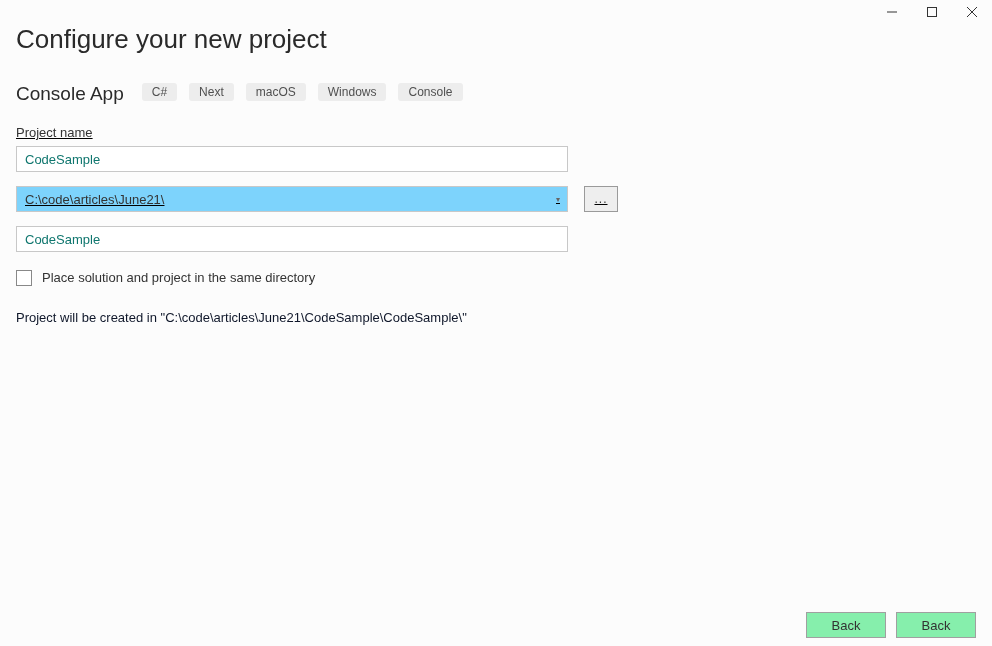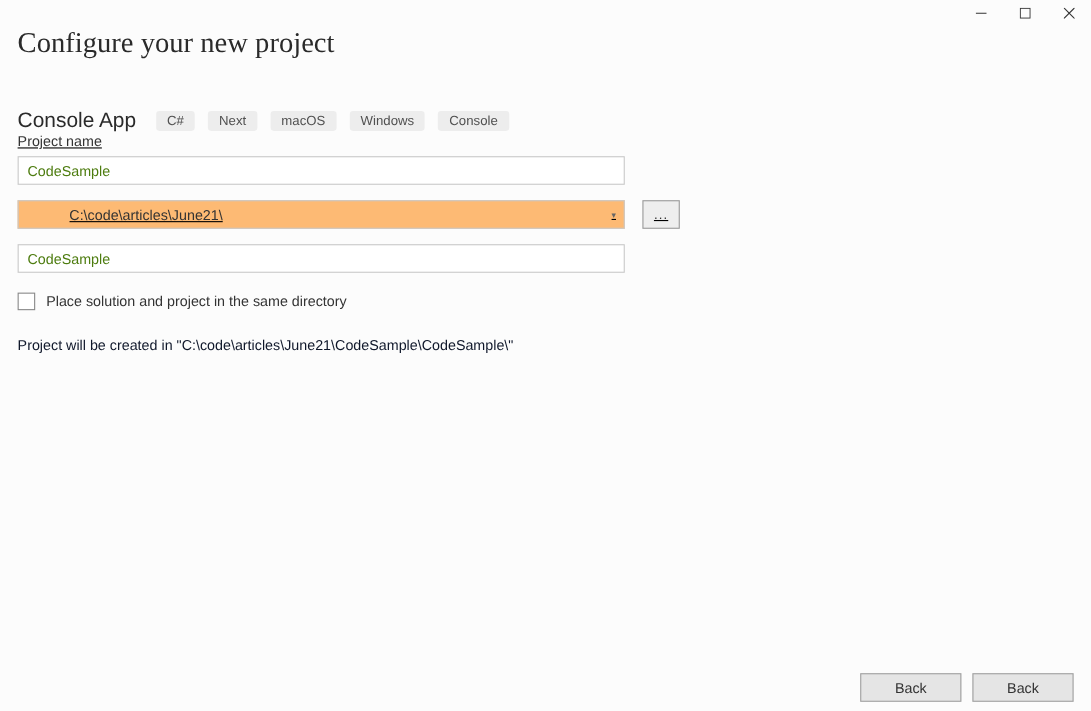--- a/index.html
+++ b/index.html
@@ -33,27 +33,27 @@
       color: #333;
       cursor: pointer;
     }
     .content {
       padding: 24px 16px 0 16px;
     }
     .page-title {
       font-size: 26px;
       font-weight: 400;
       color: #2a2a2a;
-      margin-bottom: 45px;
-      font-family: Liberation Serif, serif;
+      margin-bottom: 28px;
     }
     .subtitle-row {
       display: flex;
-      align-items: center;
+      align-items: flex-start;
       gap: 12px;
+      margin-bottom: 20px;
     }
     .subtitle {
       font-size: 19px;
       font-weight: 400;
       color: #2a2a2a;
       margin-right: 6px;
     }
     .tag {
       background: #ededed;
       border-radius: 3px;
@@ -73,37 +73,36 @@
       align-items: center;
       gap: 6px;
     }
     .text-input {
       width: 552px;
       height: 26px;
       border: 1px solid #c8c8c8;
       padding: 12px 8px;
       font-size: 13px;
       font-family: inherit;
-      color: #4d7c0f;
+      color: #0f766e;
       background: #fff;
     }
     .location-row {
       display: flex;
       align-items: center;
       gap: 16px;
     }
     .combo-wrap {
       position: relative;
       width: 552px;
       height: 26px;
       border: 1px solid #c8c8c8;
-      background: #fdba74;
-      display: flex;
-      align-items: center;
-      padding-left: 38px;
+      background: #7dd3fc;
+      display: flex;
+      align-items: center;
     }
     .combo-input {
       flex: 1;
       border: none;
       outline: none;
       padding: 2px 8px;
       font-size: 13px;
       font-family: inherit;
       color: #333;
       background: transparent;
@@ -167,24 +166,24 @@
       color: #0f172a;
     }
     .footer {
       position: absolute;
       bottom: 8px;
       right: 16px;
       display: flex;
       gap: 10px;
     }
     .footer-btn {
-      width: 92px;
+      width: 80px;
       height: 26px;
       border: 1px solid #a0a0a0;
-      background: #e5e5e5;
+      background: #86efac;
       font-size: 13px;
       font-family: inherit;
       color: #333;
       cursor: pointer;
     }
   </style>
 </head>
 <body>
 
 <div class="titlebar">

